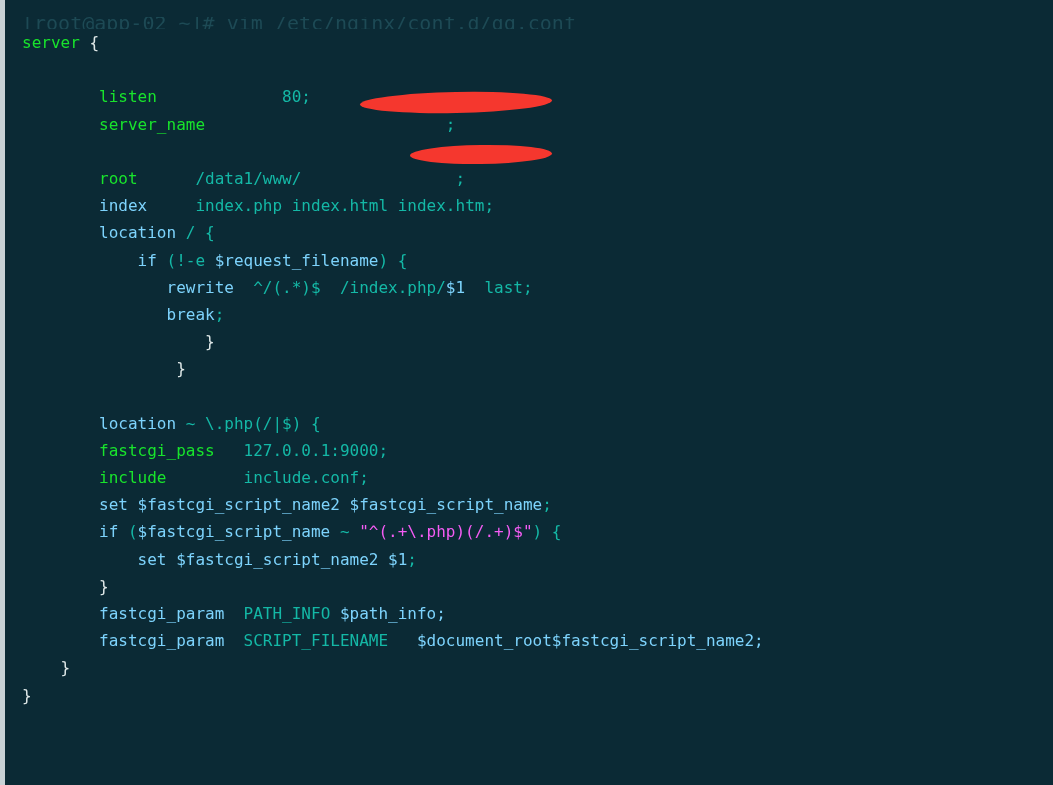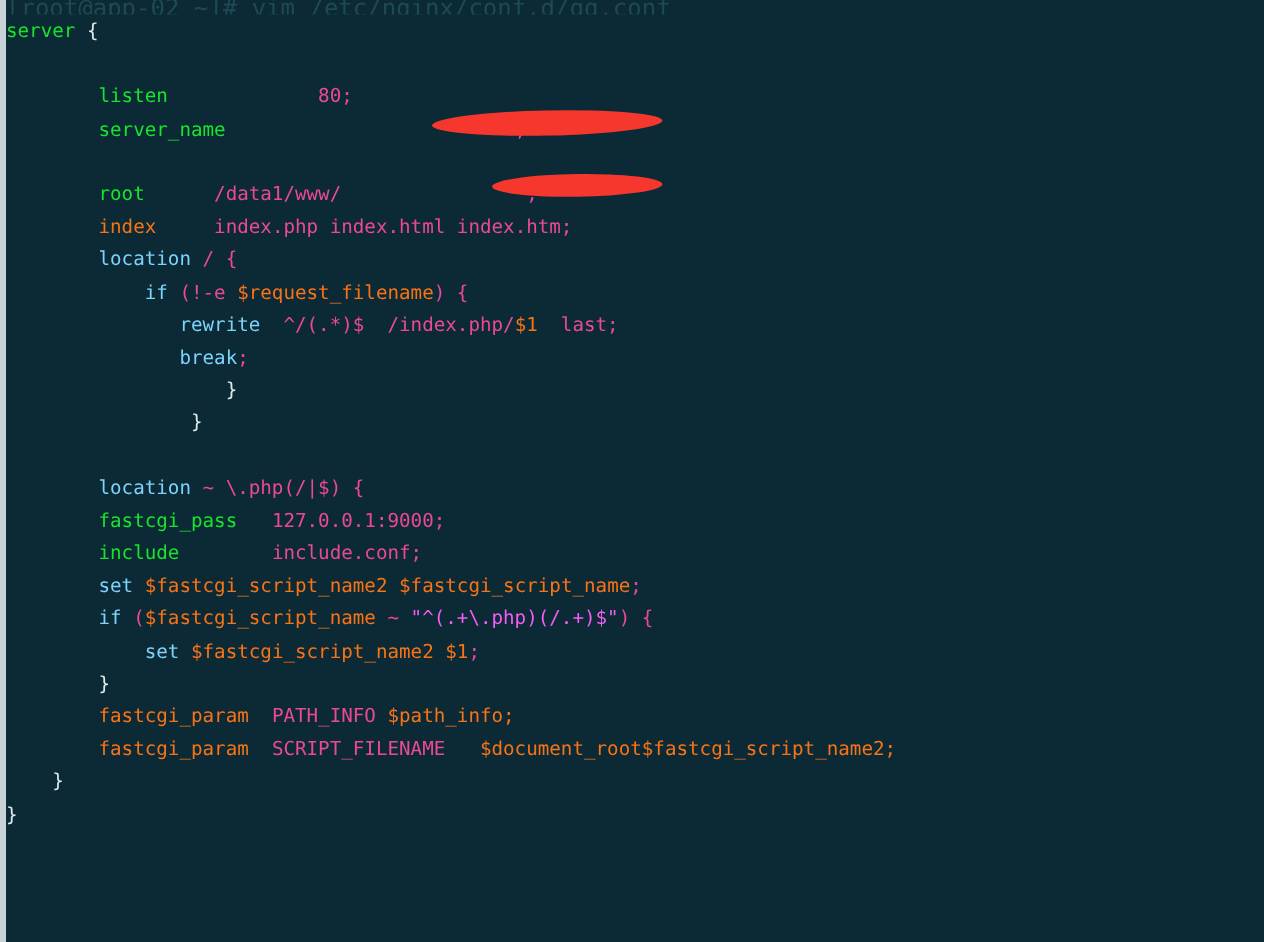--- a/index.html
+++ b/index.html
@@ -32,21 +32,21 @@
     height: 785px;
     background: #c8d2d6;
   }
 
   #screen {
     position: absolute;
     left: 5px;
     top: 0;
     width: 1048px;
     height: 785px;
-    padding: 0;
+    padding: 17px;
     box-sizing: border-box;
   }
 
   .line {
     position: relative;
     height: 27.2px;
     line-height: 27.2px;
     font-size: 16px;
     letter-spacing: 0px;
     white-space: pre;
@@ -55,23 +55,23 @@
   .line.topline {
     height: 12px;
     line-height: 12px;
     overflow: hidden;
     font-size: 20px;
     color: #1d4a55;
   }
 
   
   .k-green   { color: #18e42c; }   
-  .k-cyan    { color: #f97316; }   
+  .k-cyan    { color: #7dd3fc; }   
   .k-yellow  { color: #7dd3fc; }   
-  .k-gray    { color: #ec4899; }   
+  .k-gray    { color: #14b8a6; }   
   .k-magenta { color: #f45cf4; }   
   .k-white   { color: #dfe8e8; }   
 
   
   .redaction {
     position: absolute;
     background: #f5372e;
     border-radius: 50%;
     z-index: 5;
     pointer-events: none;

